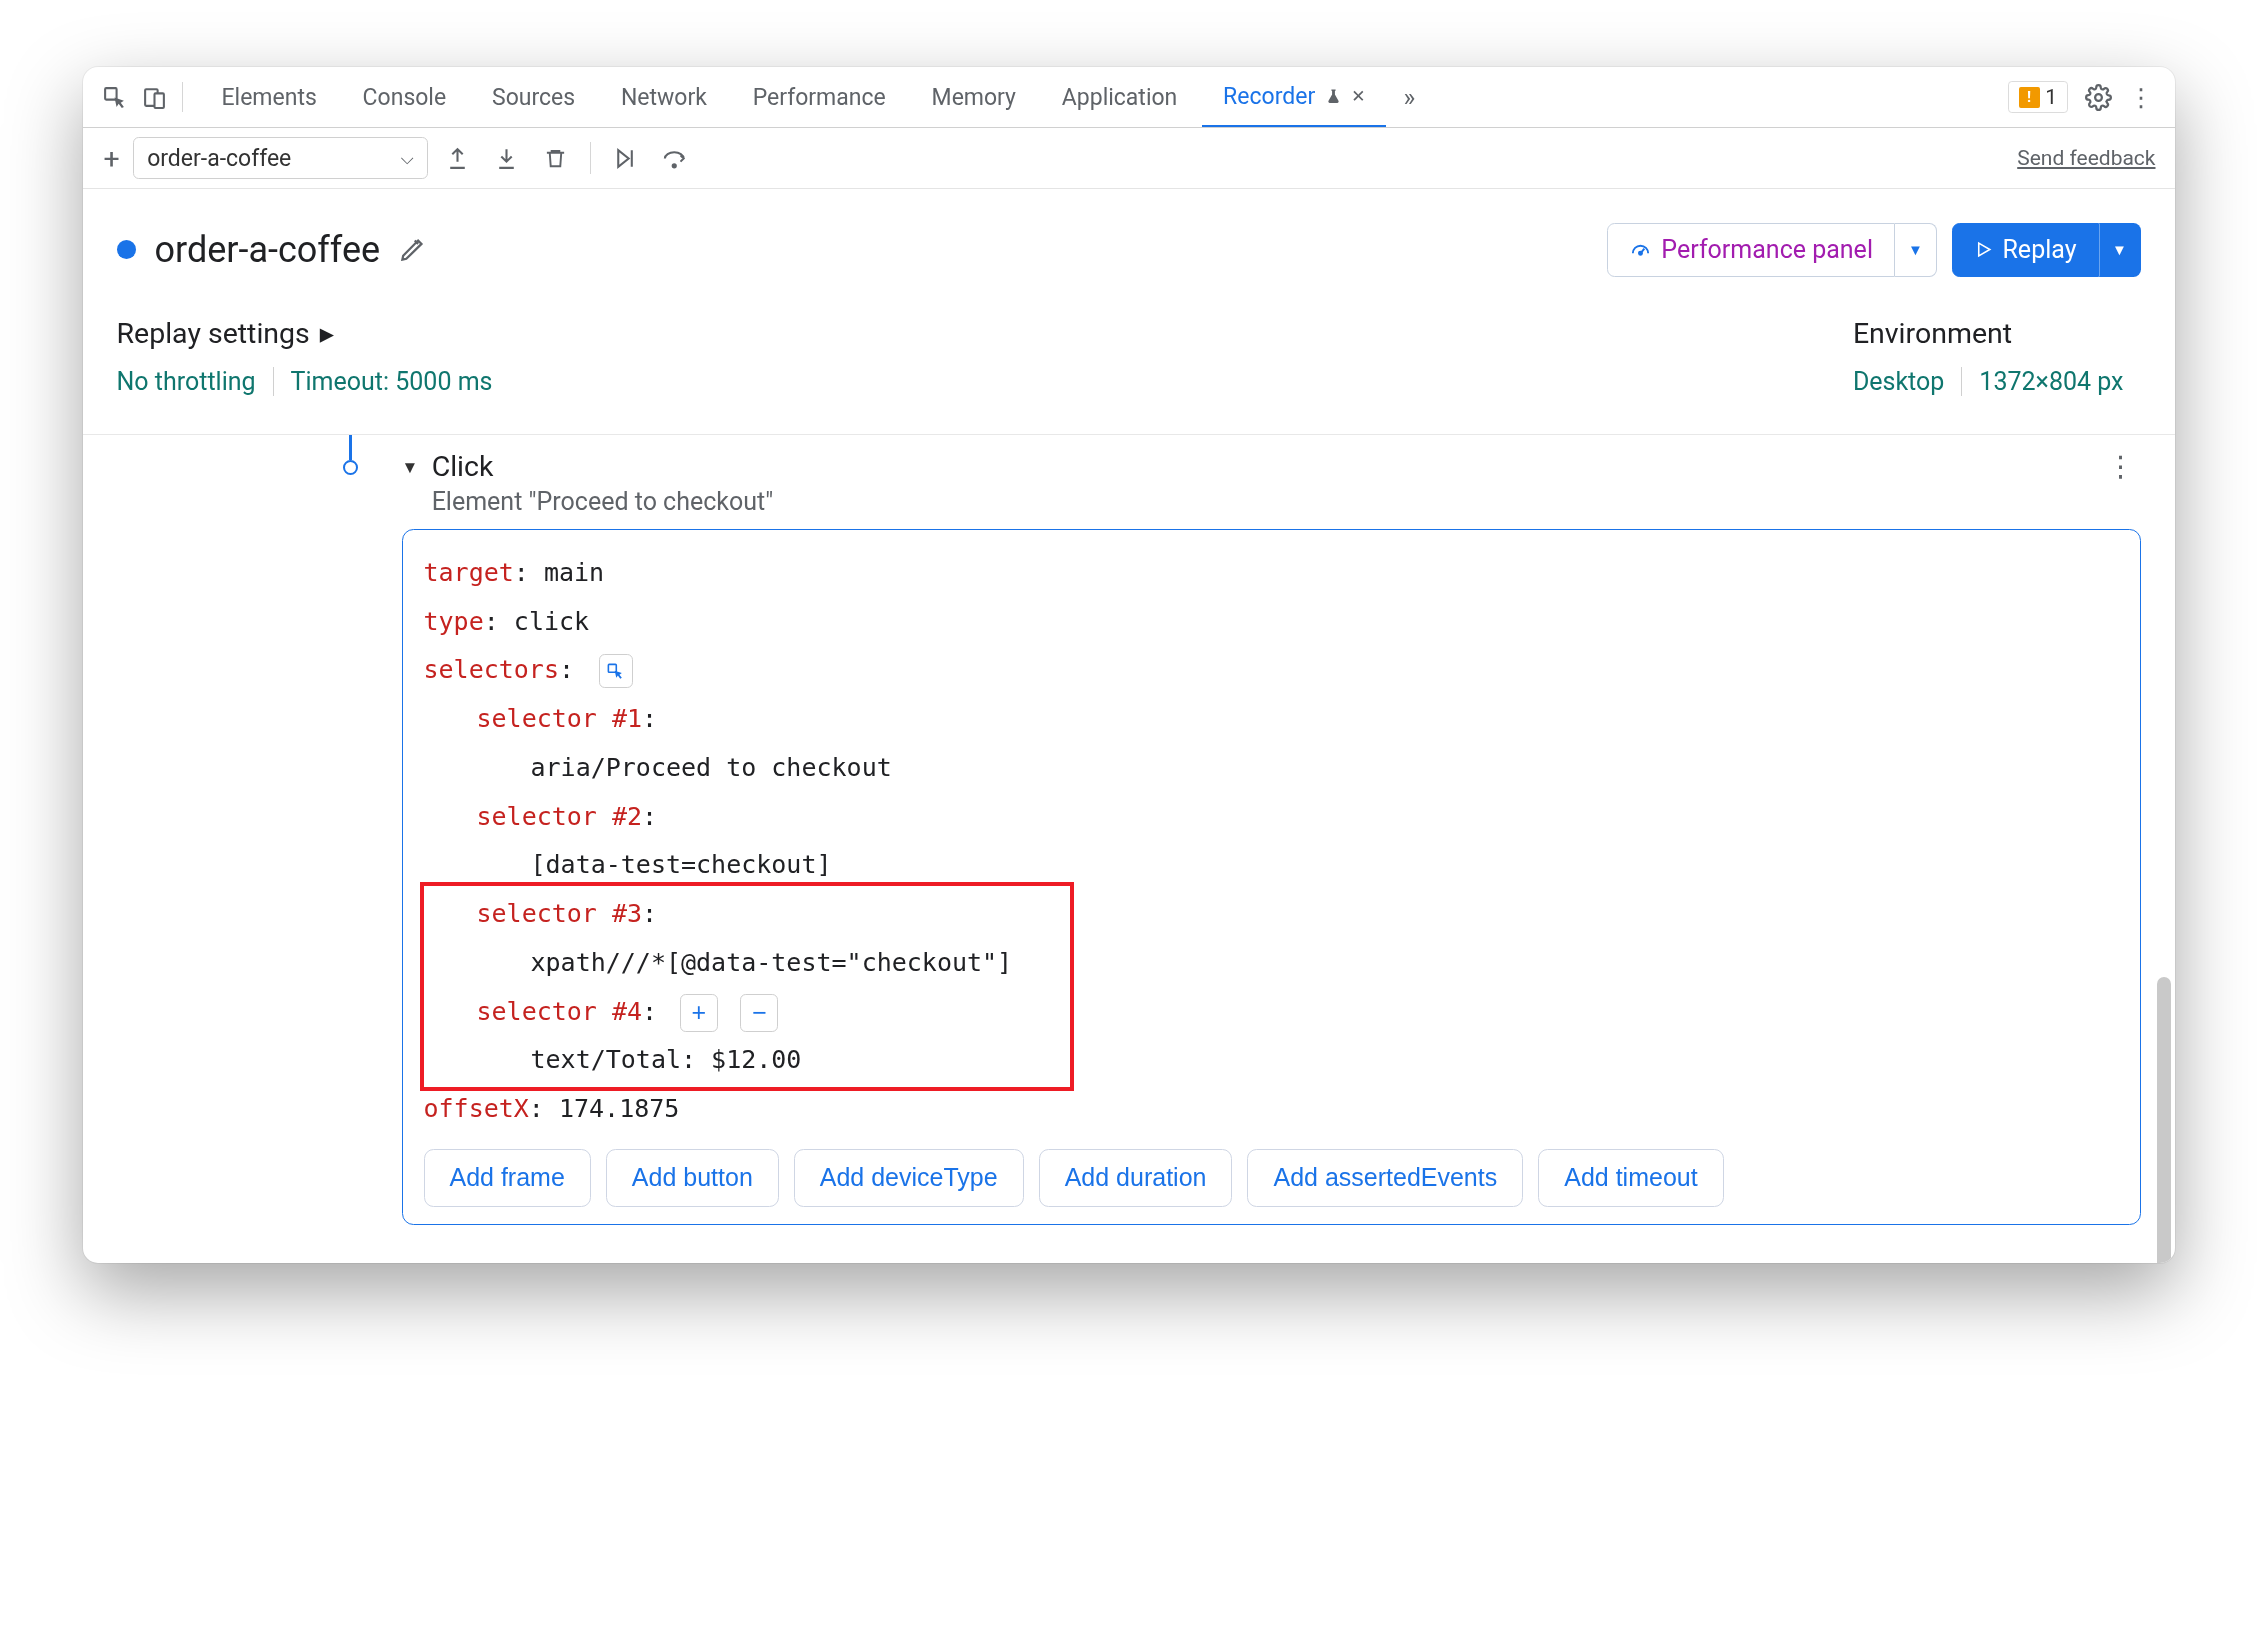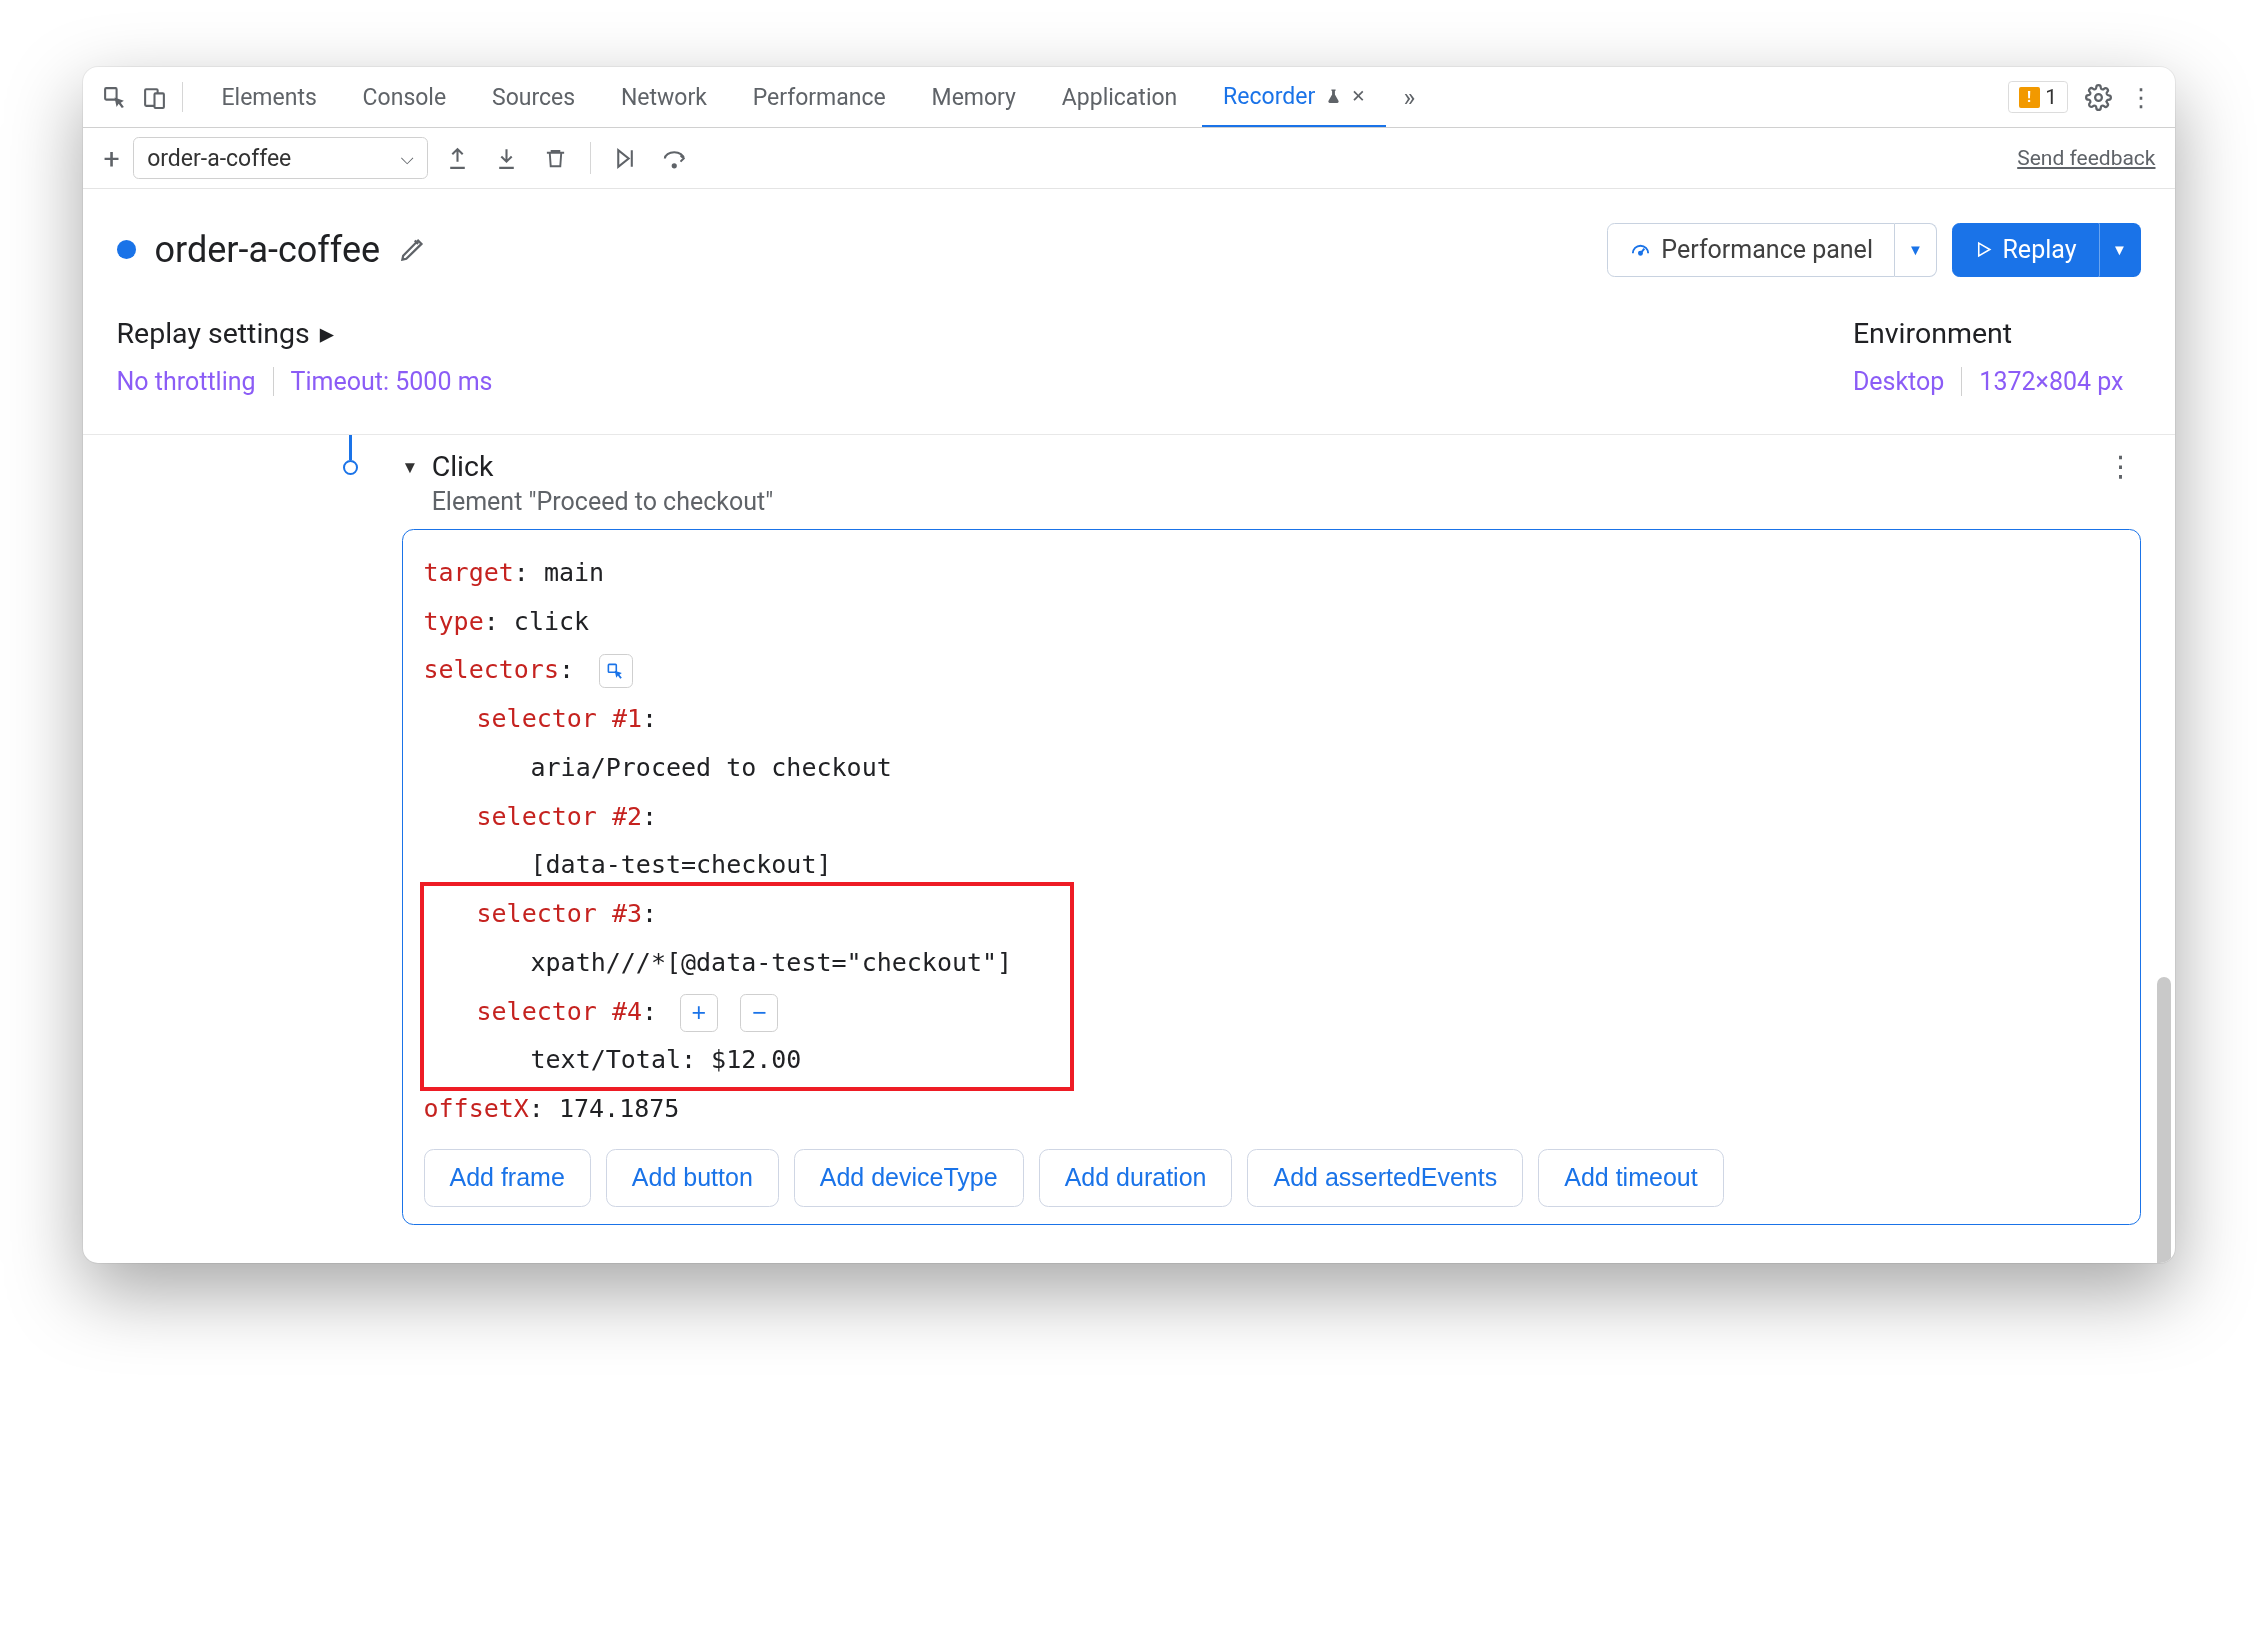--- a/index.html
+++ b/index.html
@@ -67,31 +67,31 @@
 .feedback { margin-left:auto; font-size:21px; color:#5f6368; text-decoration:underline; }
 
 .header-row {
   display:flex; align-items:center; padding: 34px 34px 28.5px 34px;
 }
 .blue-dot { width:19px; height:19px; border-radius:50%; background:#1a73e8; margin-right:19px; }
 .rec-title { font-size:36px; font-weight:400; color:#202124; }
 .edit-pencil { margin-left:19px; color:#5f6368; cursor:pointer; }
 .header-actions { margin-left:auto; display:flex; gap:15px; }
 .split-btn { display:flex; }
-.split-btn .main { display:flex; align-items:center; gap:9.5px; border:1px solid #c8d2e0; border-radius:7.6px 0 0 7.6px; padding:11.4px 21px; font-size:25px; color:#404040; background:#fff; cursor:pointer; }
+.split-btn .main { display:flex; align-items:center; gap:9.5px; border:1px solid #c8d2e0; border-radius:7.6px 0 0 7.6px; padding:11.4px 21px; font-size:25px; color:#a21caf; background:#fff; cursor:pointer; }
 .split-btn .drop { border:1px solid #c8d2e0; border-left:none; border-radius:0 7.6px 7.6px 0; width:42px; display:flex; align-items:center; justify-content:center; color:#1a73e8; cursor:pointer; }
 .split-btn.primary .main { background:#1a73e8; color:#fff; border-color:#1a73e8; }
 .split-btn.primary .drop { background:#1a73e8; color:#fff; border-color:#1a73e8; border-left:1px solid rgba(255,255,255,0.35); }
 
 .settings-row {
   display:flex; align-items:flex-start; justify-content:space-between;
   padding: 11.4px 34px 38px 34px; border-bottom:1px solid #e8e8e8;
 }
 .settings-col h3 { font-size:28.5px; font-weight:400; color:#202124; display:flex; align-items:center; gap:10px; margin-bottom:17px;}
-.settings-col .sub { display:flex; gap:0; font-size:25px; color:#8b5cf6; }
+.settings-col .sub { display:flex; gap:0; font-size:25px; color:#0f766e; }
 .settings-col .sub span { padding:0 17px; }
 .settings-col .sub span:first-child { padding-left:0; border-right:1px solid #d0d0d0; }
 .settings-col .sub span:last-child { border:none; }
 .env-col { text-align:left; }
 .env-col .sub span:first-child { border-right:1px solid #d0d0d0; }
 
 .body-area {
   display:flex; padding: 0 34px 38px 34px; position:relative;
 }
 .rail {

